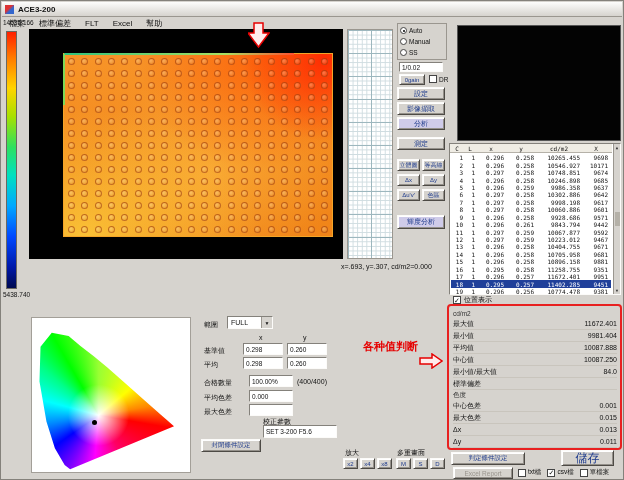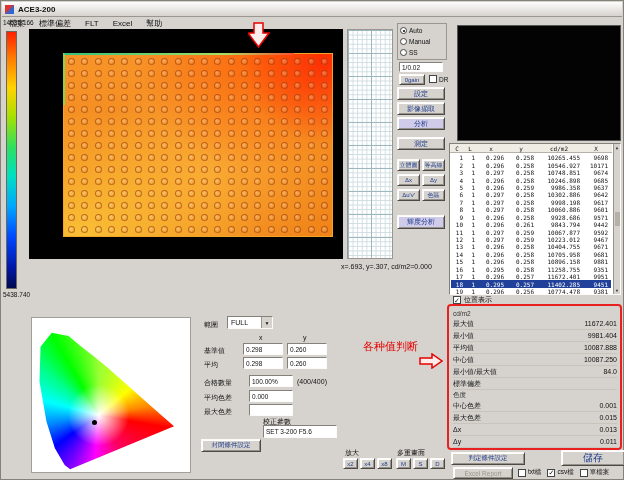--- a/index.html
+++ b/index.html
@@ -71,21 +71,21 @@
 .t-scroll{position:absolute;right:0;top:0;bottom:0;width:7px;background:#d6d3ce;border-left:1px solid #9a968f;display:flex;flex-direction:column;align-items:center;font-size:4px;color:#333;justify-content:space-between;padding:1px 0}
 .t-thumb{width:5px;height:14px;background:#b5b1a8}
 .pos-row{position:absolute;left:452px;top:294px;display:flex;gap:3px;align-items:center;font-size:7px}
 .stats{position:absolute;left:452px;top:307px;width:164px}
 .stat-row{display:flex;justify-content:space-between;align-items:center;height:12px;font-size:7px;border-bottom:1px solid #c9c5bd}
 .stat-row.hdr{height:10px;border-bottom:none;font-size:6.5px;color:#333}
 .s-v{text-align:right}
 .redbox{position:absolute;left:446px;top:303px;width:175px;height:146px;border:2px solid #e82020;border-radius:4px;z-index:15;pointer-events:none}
 .note-top{position:absolute;left:182px;top:5px;font-size:11px;font-weight:bold;color:#e60000;z-index:20;white-space:nowrap}
 .arrow-down{position:absolute;left:247px;top:21px;z-index:20}
-.note-side{position:absolute;left:362px;top:338px;font-size:11px;font-weight:normal;color:#e60000;z-index:20;white-space:nowrap}
+.note-side{position:absolute;left:362px;top:338px;font-size:11px;font-weight:bold;color:#e60000;z-index:20;white-space:nowrap}
 .arrow-right{position:absolute;left:418px;top:352px;z-index:20}
 .cie-panel{position:absolute;left:30px;top:316px;width:160px;height:156px;background:#fff;border:1px solid #a39f98}
 .cie{position:absolute;left:6px;top:4px;width:148px;height:148px;
  background:
  radial-gradient(circle at 41% 63%,rgba(255,255,255,1) 0%,rgba(255,255,255,0) 24%),
  conic-gradient(from 0deg at 41% 63%,#9f3 0deg,#ff0 50deg,#f80 80deg,#f00 100deg,#f06 150deg,#f0f 185deg,#70f 210deg,#00f 235deg,#08f 260deg,#0ff 285deg,#0f8 310deg,#0f0 330deg,#9f3 360deg);
  clip-path:polygon(21.7% 99.5%,18% 96.7%,11.4% 85.3%,5.7% 67.2%,1% 40.2%,1.7% 16.7%,9.3% 7.3%,20.7% 9.5%,28.7% 16.2%,37.7% 23.1%,46.7% 30.6%,55.5% 38.4%,64.1% 45.9%,71.9% 52.9%,78.4% 58.6%,83.2% 62.9%,86.5% 65.7%,91.9% 70.5%)}
 .cie-dot{position:absolute;left:38%;top:66%;width:5px;height:5px;background:#000;border-radius:50%}
 .l-range{left:203px;top:319px}
 .select{position:absolute;left:226px;top:315px;width:46px;height:13px;display:flex;align-items:center;justify-content:space-between;padding-left:3px;font-size:7px}
@@ -106,21 +106,21 @@
 .l-maxdiff{left:203px;top:406px}
 .f-maxdiff{left:248px;top:403px;width:44px;height:12px}
 .l-calib{left:262px;top:416px}
 .f-calib{left:262px;top:424px;width:74px;height:13px}
 .b-cond{left:200px;top:438px;width:60px;height:13px;font-size:6.5px}
 .l-zoom{left:344px;top:447px}
 .o-zoom{position:absolute;left:342px;top:457px;display:flex;gap:2px}
 .l-multi{left:396px;top:447px}
 .o-multi{position:absolute;left:395px;top:457px;display:flex;gap:2px}
 .b-judge{left:450px;top:451px;width:74px;height:13px;font-size:6.5px}
-.b-save{left:560px;top:449px;width:64px;height:16px;font-size:10px}
+.b-save{left:560px;top:449px;width:53px;height:16px;font-size:12px}
 .b-excel{left:452px;top:466px;width:60px;height:12px;color:#9a958e;font-size:6.5px}
 .fileopts{position:absolute;left:517px;top:467px;display:flex;gap:6px;font-size:6.5px;align-items:center}
 .fo{display:inline-flex;gap:2px;align-items:center}
 </style>
 </head>
 <body>
 
 <div class="window">
   <div class="titlebar">
     <span class="title-icon"></span>

